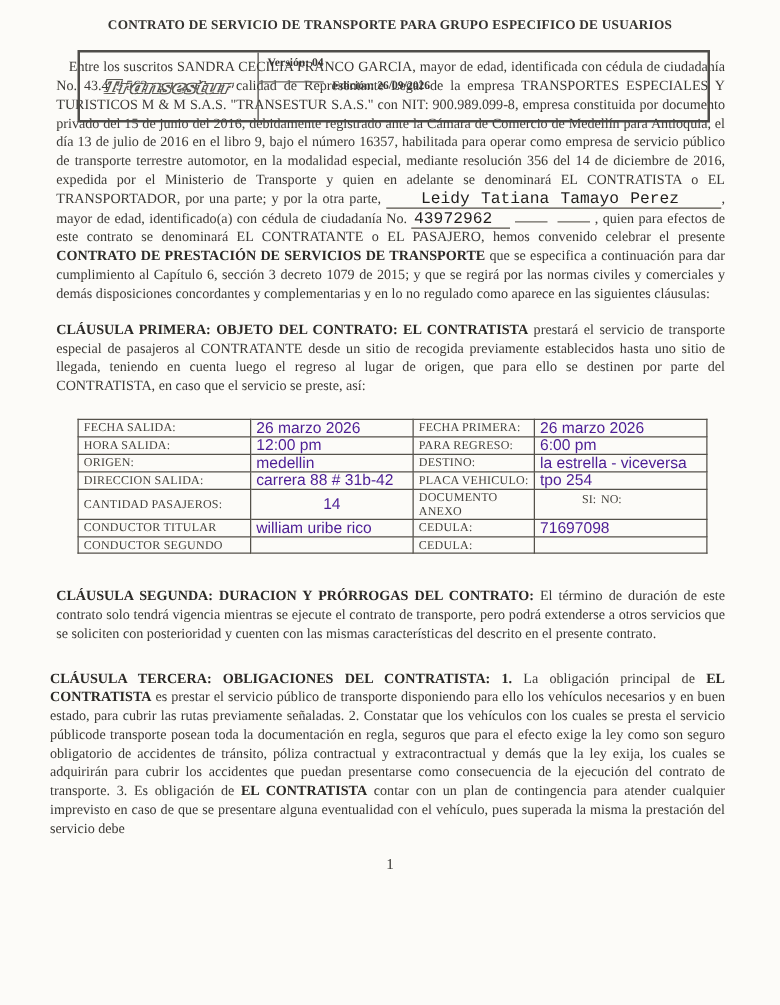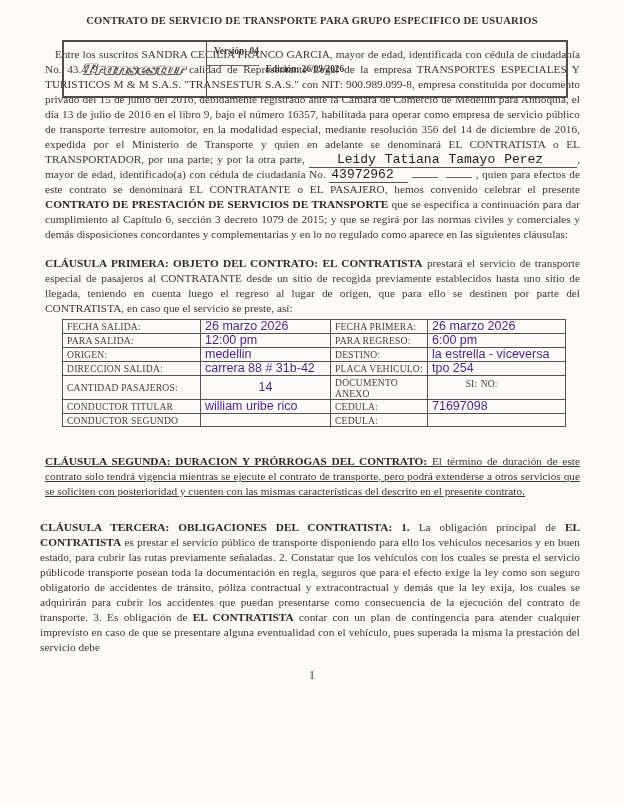--- a/index.html
+++ b/index.html
@@ -47,36 +47,36 @@
     letter-spacing:0.2px;color:#34322f;
   }
   
   .para{
     margin:0 44px 0 45px;text-align:justify;font-size:11.3px;line-height:15px;
     color:#3a3835;
   }
   .para.intro{margin-top:21px;text-indent:10px;}
   .para b{color:#2c2a27;}
   .p-gap1{margin-top:14px;}
-  .p-gap2{margin-top:27px;text-decoration:underline;}
+  .p-gap2{margin-top:27px;}
   .p-gap3{margin-top:21px;margin-left:40px;}
   
   .fill{
     font-family:Liberation Mono, monospace;font-size:13px;color:#1f1e1c;
     border-bottom:1.2px solid #555249;line-height:13px;white-space:nowrap;
   }
   .fill-name{padding:0 34px 0 28px;}
   .fill-ced{padding:0 14px 0 2px;}
   .blank-seg{
     display:inline-block;width:26px;border-bottom:1.2px solid #6a675f;
     margin:0 4px;height:10px;
   }
   
   .service-table{
-    margin:3px 0 0 62px;width:503px;border-collapse:collapse;table-layout:fixed;
+    margin:18px 0 0 62px;width:503px;border-collapse:collapse;table-layout:fixed;
   }
   .service-table td{
     border:1.3px solid #55524b;padding:0 4px;height:13px;box-sizing:border-box;
     overflow:hidden;white-space:nowrap;
   }
   .service-table .lbl{
     font-family:"Liberation Serif", serif;font-size:9.6px;color:#44423d;
     letter-spacing:0.2px;
   }
   .service-table .val{
@@ -120,21 +120,21 @@
         <col style="width:138px">
       </colgroup>
     <tbody>
         <tr>
       <td class="lbl">FECHA SALIDA:</td>
       <td class="val">26 marzo 2026</td>
       <td class="lbl">FECHA PRIMERA:</td>
       <td class="val">26 marzo 2026</td>
     </tr>
     <tr>
-      <td class="lbl">PARA SALIDA:</td>
+      <td class="lbl">HORA SALIDA:</td>
       <td class="val">12:00 pm</td>
       <td class="lbl">PARA REGRESO:</td>
       <td class="val">6:00 pm</td>
     </tr>
     <tr>
       <td class="lbl">ORIGEN:</td>
       <td class="val">medellin</td>
       <td class="lbl">DESTINO:</td>
       <td class="val">la estrella - viceversa</td>
     </tr>

